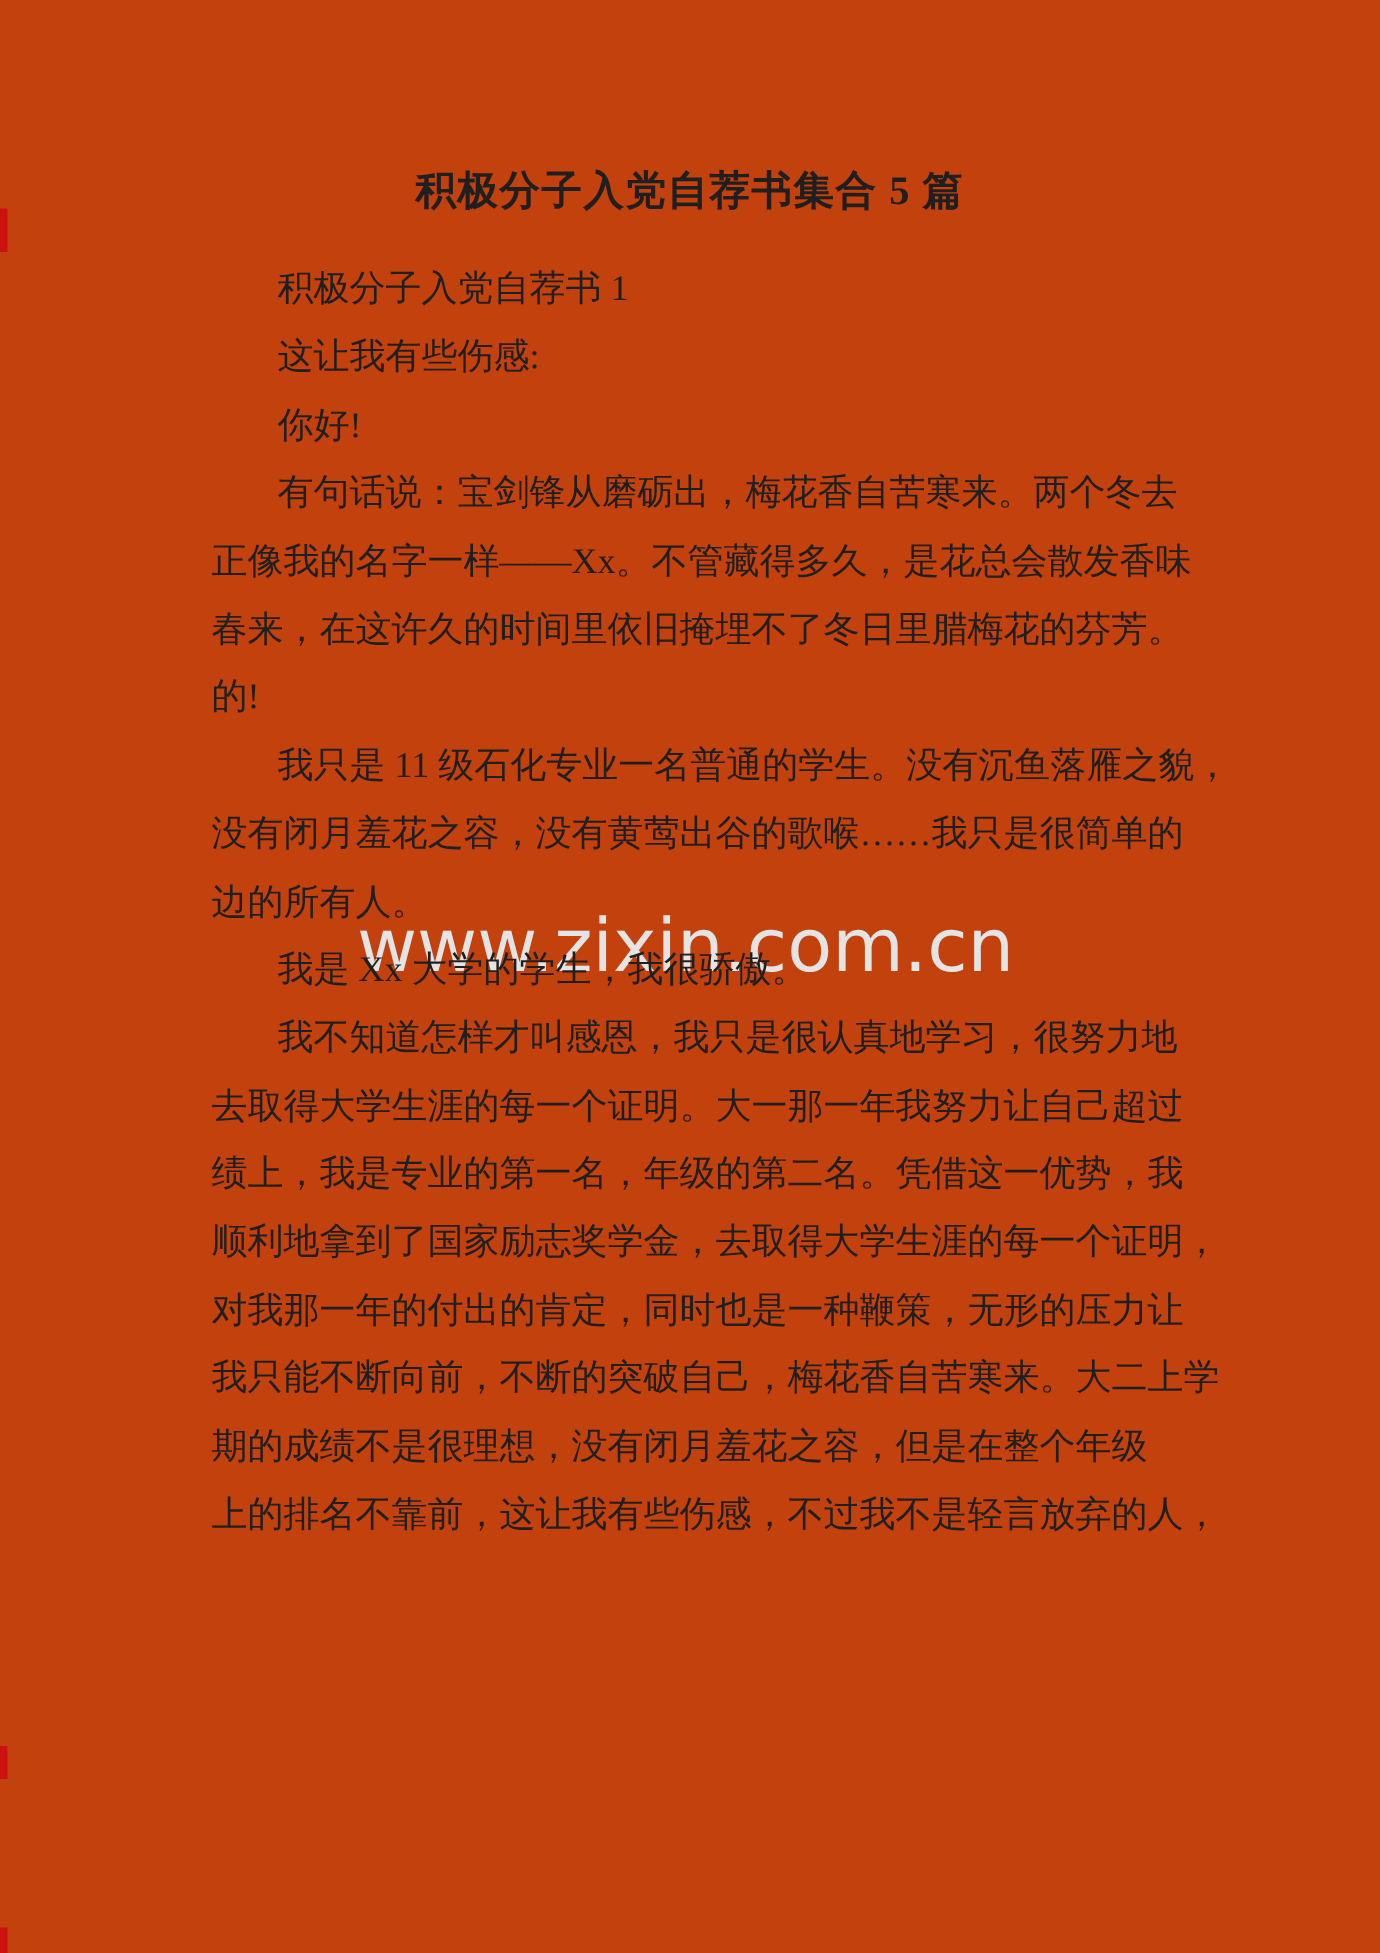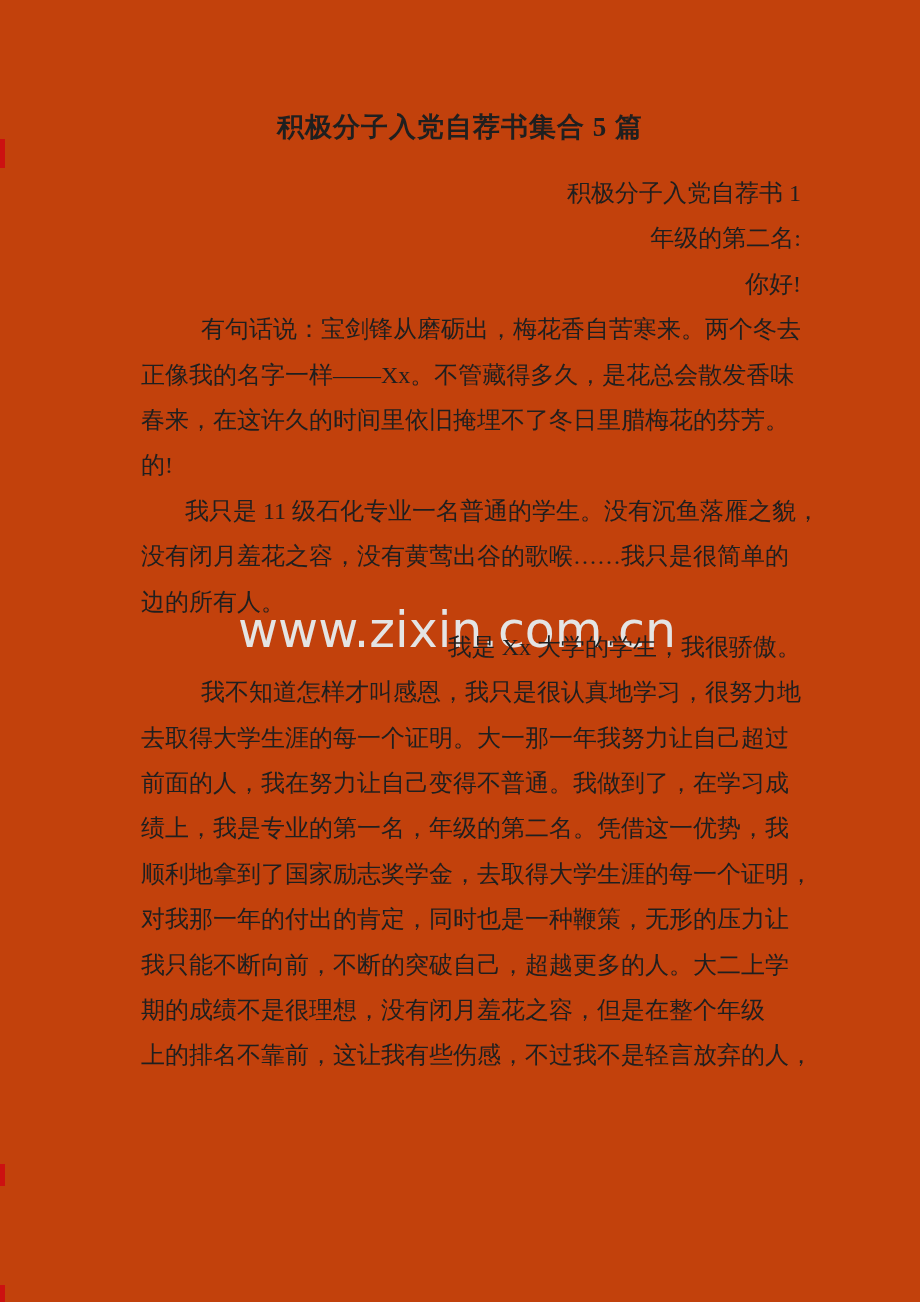--- a/index.html
+++ b/index.html
@@ -53,42 +53,41 @@
   .doc-line {
     height: 45.4px;
     line-height: 45.4px;
     font-size: 24px;
     color: #1f1f1f;
     white-space: nowrap;
     letter-spacing: 0px;
   }
   .doc-line.indent {
     padding-left: 44px;
-    text-align: right;
   }
   .edge-mark {
     position: absolute;
     left: 0;
     width: 5px;
     z-index: 4;
   }
 </style>
 </head>
 <body>
 
 <div class="page">
   <h1 class="doc-title">积极分子入党自荐书集合 5 篇</h1>
 
   <div class="watermark">www.zixin.com.cn</div>
 
   <div class="doc-body">
 
       <div class="doc-line indent">积极分子入党自荐书 1</div>
 
-      <div class="doc-line indent">年级的第二名:</div>
+      <div class="doc-line indent">这让我有些伤感:</div>
 
       <div class="doc-line indent">你好!</div>
 
       <div class="doc-line indent">有句话说：宝剑锋从磨砺出，梅花香自苦寒来。两个冬去</div>
 
       <div class="doc-line">正像我的名字一样——Xx。不管藏得多久，是花总会散发香味</div>
 
       <div class="doc-line">春来，在这许久的时间里依旧掩埋不了冬日里腊梅花的芬芳。</div>
 
       <div class="doc-line">的!</div>
@@ -99,29 +98,28 @@
 
 
       <div class="doc-line">边的所有人。</div>
 
       <div class="doc-line indent">我是 Xx 大学的学生，我很骄傲。</div>
 
       <div class="doc-line indent">我不知道怎样才叫感恩，我只是很认真地学习，很努力地</div>
 
       <div class="doc-line">去取得大学生涯的每一个证明。大一那一年我努力让自己超过</div>
 
-      <div class="doc-line">前面的人，我在努力让自己变得不普通。我做到了，在学习成</div>
 
       <div class="doc-line">绩上，我是专业的第一名，年级的第二名。凭借这一优势，我</div>
 
       <div class="doc-line">顺利地拿到了国家励志奖学金，去取得大学生涯的每一个证明，</div>
 
       <div class="doc-line">对我那一年的付出的肯定，同时也是一种鞭策，无形的压力让</div>
 
-      <div class="doc-line">我只能不断向前，不断的突破自己，超越更多的人。大二上学</div>
+      <div class="doc-line">我只能不断向前，不断的突破自己，梅花香自苦寒来。大二上学</div>
 
       <div class="doc-line">期的成绩不是很理想，没有闭月羞花之容，但是在整个年级</div>
 
       <div class="doc-line">上的排名不靠前，这让我有些伤感，不过我不是轻言放弃的人，</div>
     </div>
 
   <div>
       <div class="edge-mark" style="top: 139px; height: 29px; background: rgb(204, 17, 17);"></div>
       <div class="edge-mark" style="top: 1164px; height: 22px; background: rgb(204, 17, 17);"></div>
       <div class="edge-mark" style="top: 1285px; height: 17px; background: rgb(204, 17, 17);"></div>

